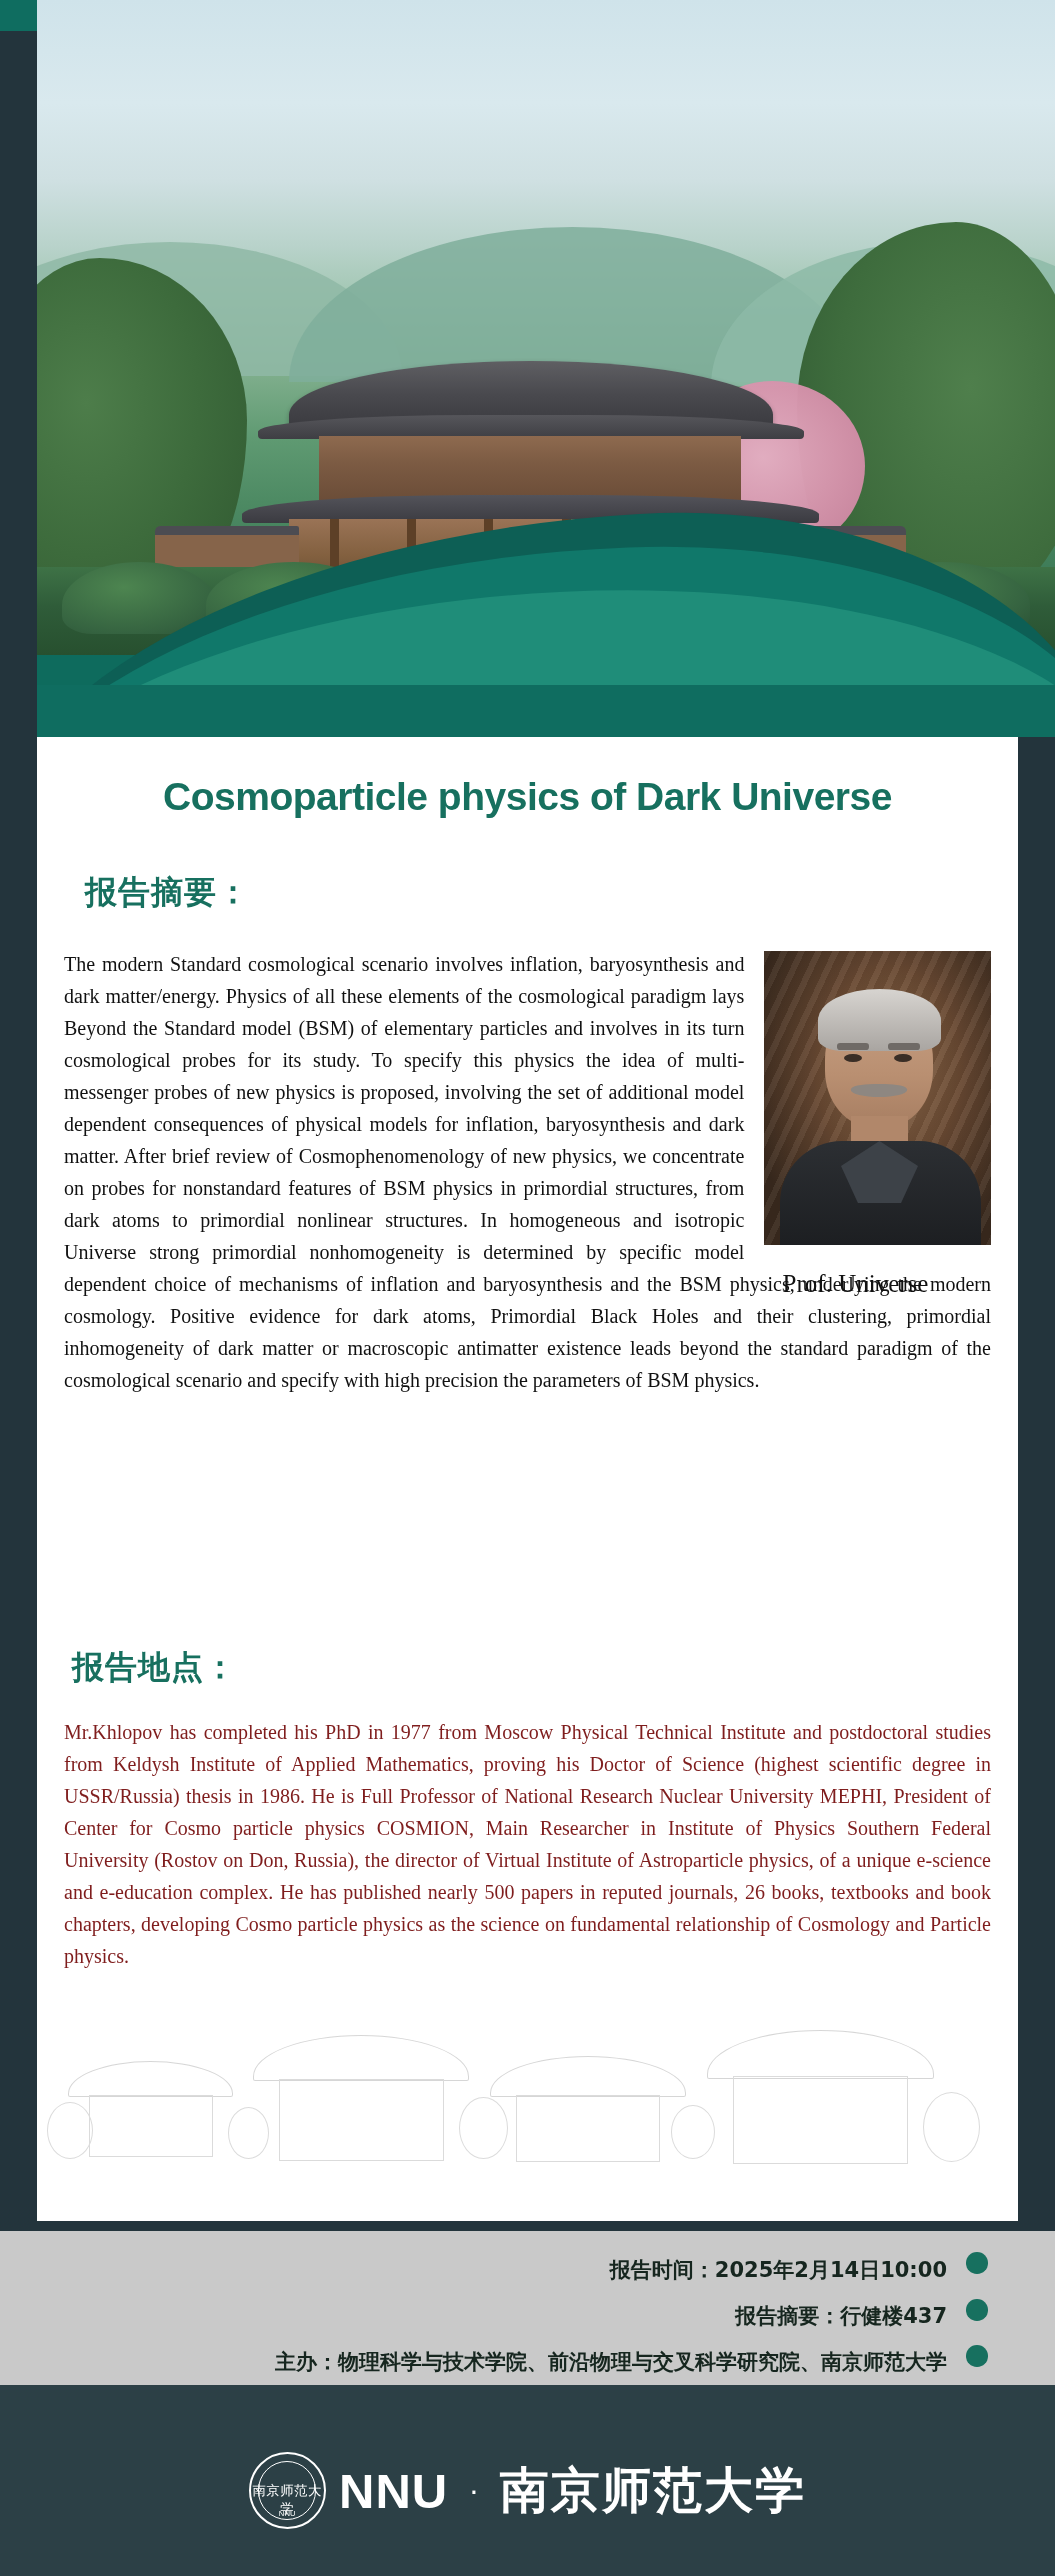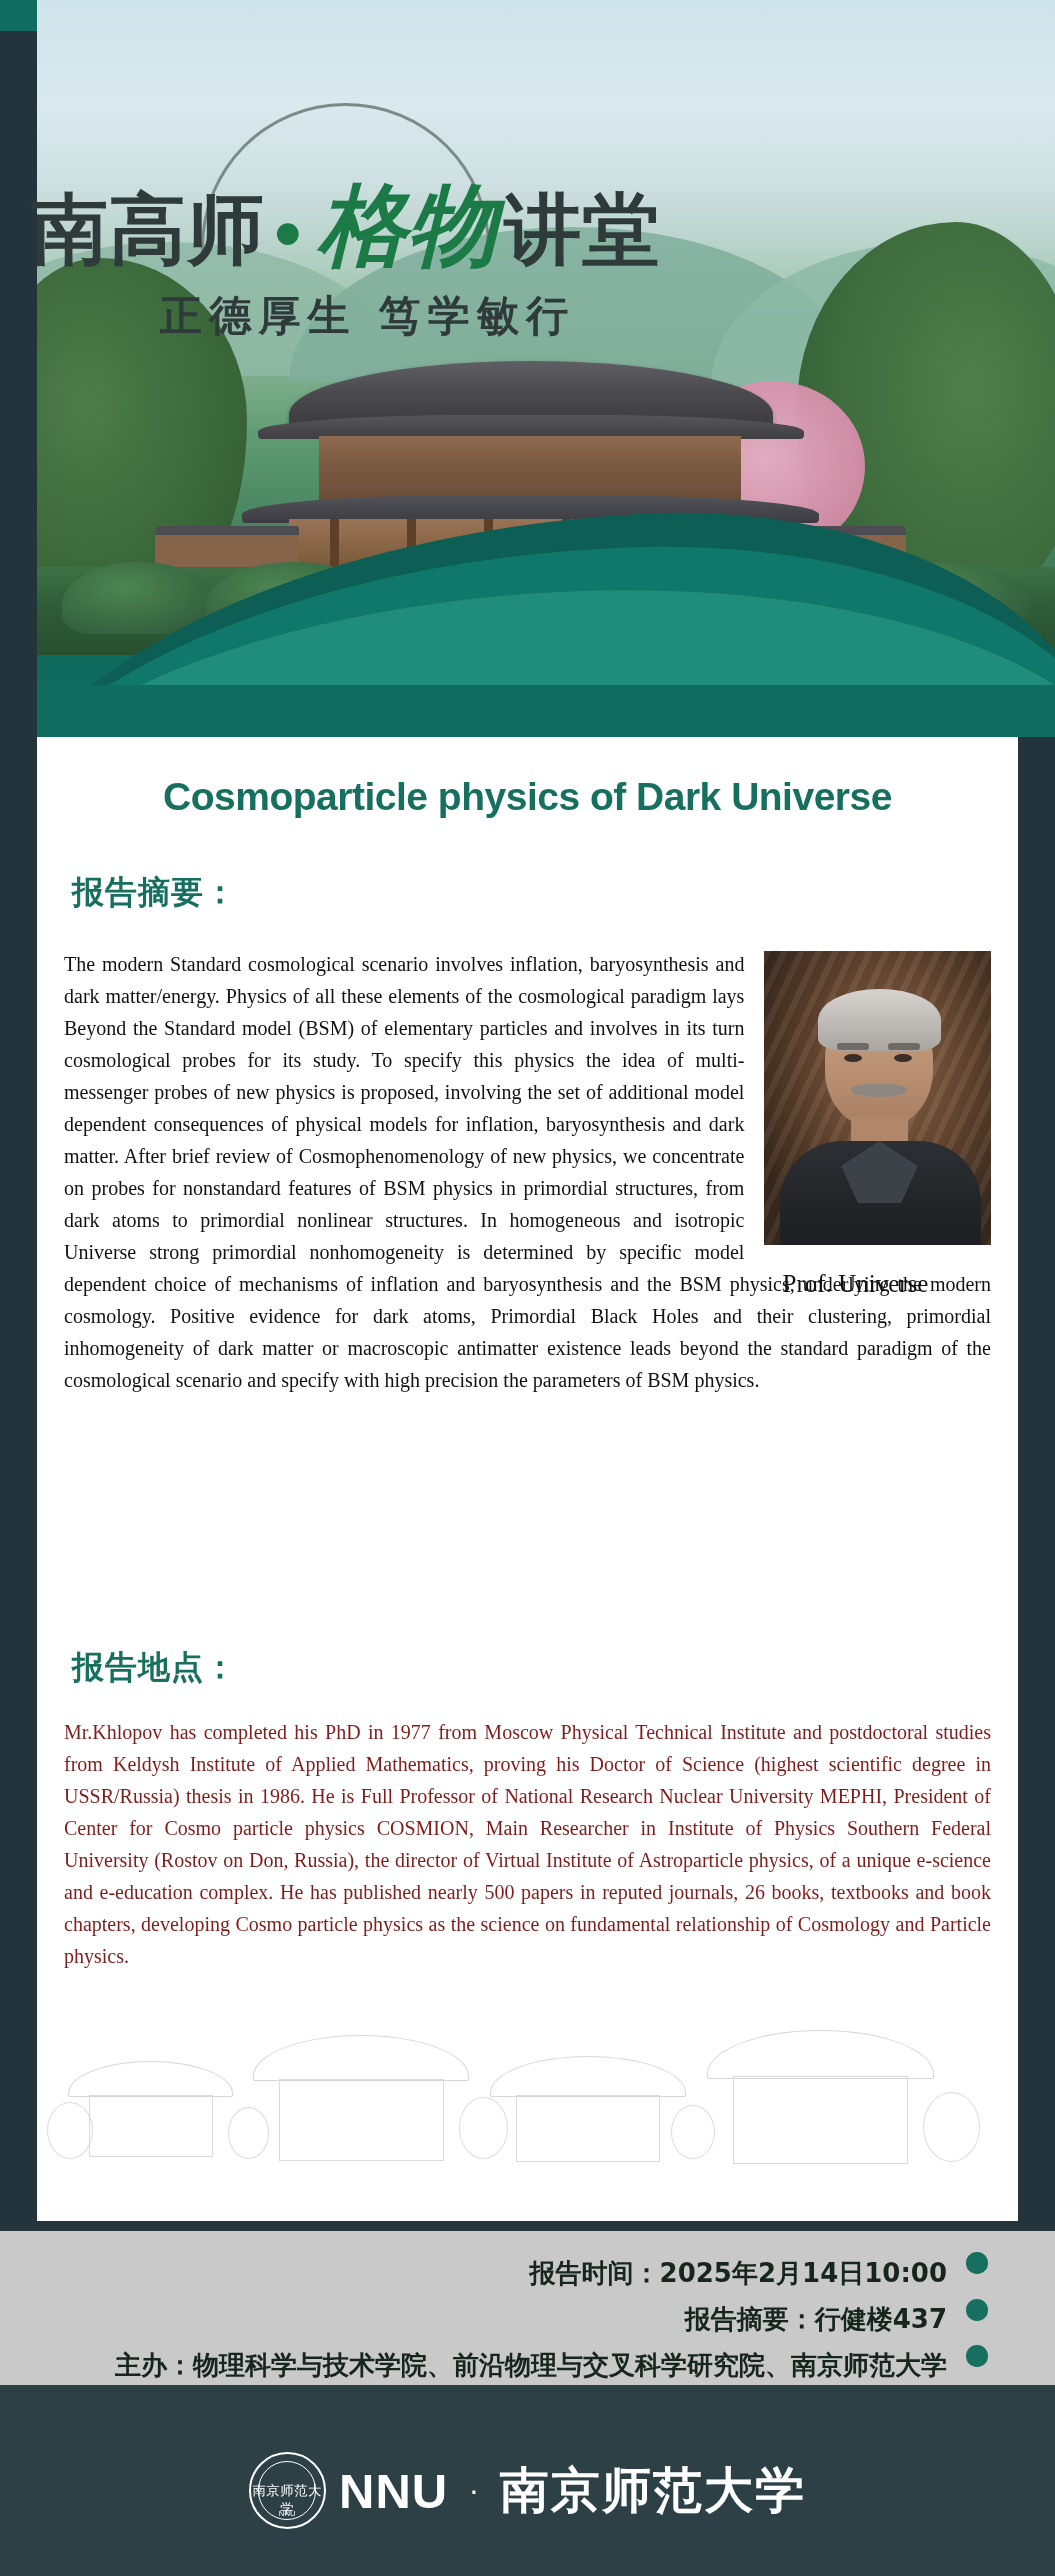--- a/index.html
+++ b/index.html
@@ -241,21 +241,21 @@
     letter-spacing: -0.5px;
   }
 
   .section-head {
     position: absolute; left: 72px;
     font-size: 32px; font-weight: 700;
     color: #17705f;
     font-family: "DejaVu Sans", sans-serif;
     letter-spacing: 1px;
   }
-  .sec1 { top: 871px; }
+  .sec1 { top: 871px; margin-left: 13px; }
   .sec2 { top: 1646px; }
 
   .abstract {
     position: absolute;
     left: 64px; top: 948px;
     width: 927px;
     font-family: "Liberation Serif", serif;
     font-size: 20px;
     line-height: 32px;
     color: #111111;
@@ -369,21 +369,21 @@
     width: 1055px; height: 155px;
     background: #c9c9c9;
   }
   .infobar-top {
     position: absolute; left: 0; top: 2221px;
     width: 1055px; height: 10.3px; background: #23343c;
   }
   .info-line {
     position: absolute; right: 108px;
     font-family: "DejaVu Sans", sans-serif;
-    font-size: 26px; font-weight: 700;
+    font-size: 21px; font-weight: 700;
     color: #16261f;
     text-align: right;
     white-space: nowrap;
   }
   .i1 { top: 2256px; }
   .i2 { top: 2302px; }
   .i3 { top: 2348px; }
   .dot-m {
     position: absolute; right: 67px;
     width: 21.6px; height: 21.6px; border-radius: 50%;
@@ -485,27 +485,20 @@
     </div>
 
     <div class="wave-dark"></div>
     <div class="wave-mid"></div>
     <div class="wave-light"></div>
     <div class="banner-base"></div>
 
     <div class="left-strip"></div>
     <div class="left-strip-b"></div>
 
-    <div class="logo-wrap">
-      <div class="arc"></div>
-      <div class="logo-main">
-        <span>南高师</span><span class="dot">•</span><span class="green">格物</span><span>讲堂</span>
-      </div>
-      <div class="logo-sub">正德厚生  笃学敏行</div>
-    </div>
   </div>
 
   <div class="content"></div>
   <div class="side-strip-l"></div>
   <div class="side-strip-r"></div>
 
   <div class="title">Cosmoparticle physics of Dark Universe</div>
 
   <div class="section-head sec1">报告摘要：</div>
 

